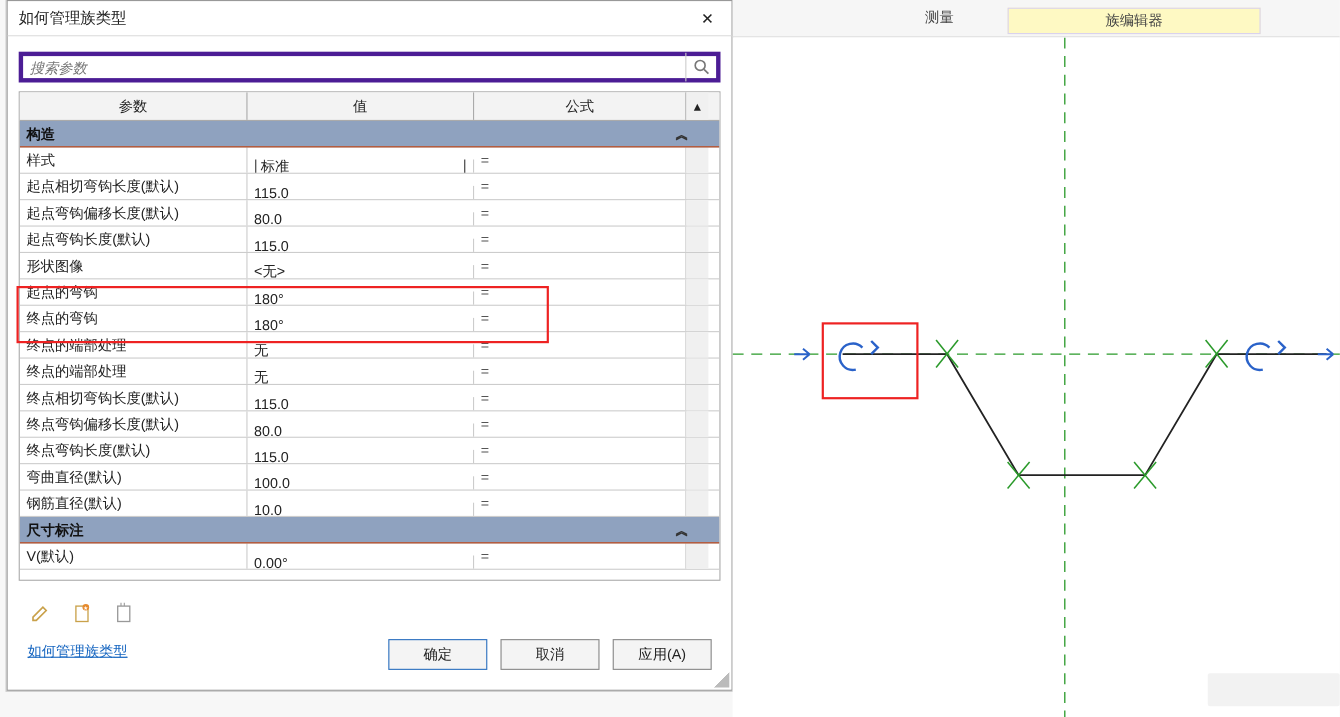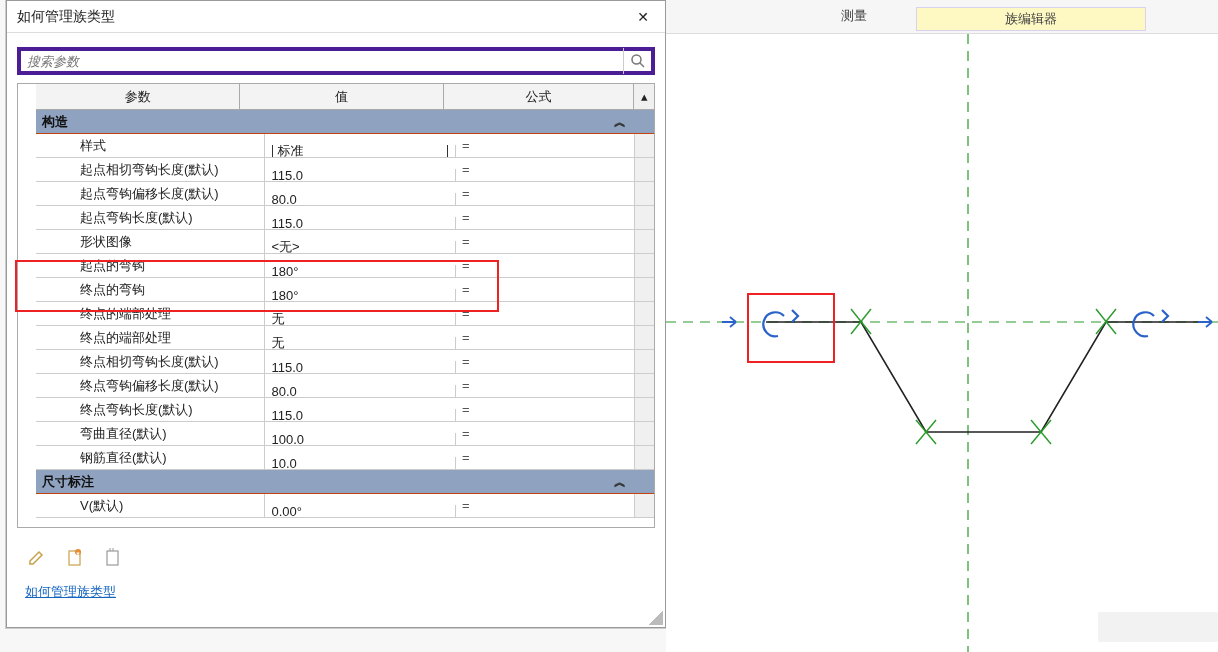--- a/index.html
+++ b/index.html
@@ -5,33 +5,33 @@
   * { box-sizing: border-box; }
   body { margin:0; font-family: "Microsoft YaHei", Arial, sans-serif; font-size:13px; color:#222; background:#f7f7f7; width:1218px; height:652px; position:relative; overflow:hidden;}
   .dialog { position:absolute; left:6px; top:0; width:660px; height:628px; background:#fff; border:1px solid #999; box-shadow:0 0 0 1px #ccc; }
   .titlebar { display:flex; align-items:center; justify-content:space-between; padding:6px 10px 6px 10px; border-bottom:1px solid #ddd; height:32px; }
   .titlebar span { font-size:14px; }
   .close-x { font-size:18px; padding:0 6px; cursor:pointer; }
   .search-wrap { padding:14px 10px 8px 10px; }
   .search-box { display:flex; border:4px solid #4c1d95; height:28px; align-items:center; }
   .search-box input { flex:1; border:none; outline:none; padding:4px 6px; font-size:13px; color:#888; font-style:italic; background:transparent; }
   .search-btn { width:28px; height:26px; display:flex; align-items:center; justify-content:center; border-left:1px solid #ccc; cursor:pointer; color:#555; }
-  .grid-area { margin:0 10px; border:1px solid #aaa; position:relative; height:445px; display:flex; flex-direction:column;padding-left:18px; }
+  .grid-area { margin:0 10px; border:1px solid #aaa; position:relative; height:445px; display:flex; flex-direction:column; }
   .grid-header { display:flex; background:#f3f3f3; border-bottom:1px solid #aaa; height:26px; align-items:stretch; }
   .grid-header div { display:flex; align-items:center; justify-content:center; border-right:1px solid #aaa; font-size:13px; }
   .col-param { width:207px; }
   .col-value { width:206px; }
   .col-formula { width:193px; }
   .col-scroll { width:20px; border-right:none !important; background:#f0f0f0; }
   .grid-body { flex:1; overflow:hidden; position:relative; }
   .section-row { background:#8fa2bf; color:#111; font-weight:bold; padding:4px 6px; height:24px; border-bottom:1px solid #c2410c; display:flex; align-items:center; position:relative; }
   .section-row .chev { position:absolute; right:28px; top:4px; font-size:12px; color:#333;}
   .data-row { display:flex; border-bottom:1px solid #ccc; height:24px; align-items:stretch; }
   .cell { border-right:1px solid #ccc; padding:2px 6px; display:flex; align-items:center; overflow:hidden; white-space:nowrap; }
-  .cell.param { width:207px;margin-left:38px; }
+  .cell.param { width:207px; }
   .cell.value { width:206px;margin-top:11px; }
   .cell.formula { width:193px; color:#555; }
   .cell.scrollcol { width:20px; border-right:none; background:#f0f0f0; }
   .value-boxed { border:1px solid #333; margin:1px; width:100%; height:20px; display:flex; align-items:center; padding:0 4px;}
   .highlight-box { position:absolute; border:2px solid #e22; pointer-events:none; }
   .hl1 { left:15px; top:260px; width:484px; height:52px; }
   .toolbar-icons { position:absolute; left:20px; bottom:60px; display:flex; gap:18px; align-items:center;}
   .toolbar-icons div { width:20px; height:20px; display:flex; align-items:center; justify-content:center; cursor:pointer;}
   .help-link { position:absolute; left:18px; bottom:26px; color:#1565c0; text-decoration:underline; font-size:13px; cursor:pointer;}
   .buttons { position:absolute; right:18px; bottom:18px; display:flex; gap:12px;}
@@ -190,20 +190,25 @@
     <div>
         <svg width="18" height="20" viewBox="0 0 18 20">
           <rect x="3" y="4" width="11" height="14" fill="#fff" stroke="#999" stroke-width="1.2"></rect>
           <path d="M6 1 L6 4 M9 1 L9 4" stroke="#999" stroke-width="1"></path>
         </svg>
       </div>
   </div>
 
   <a class="help-link">如何管理族类型</a>
 
+  <div class="buttons">
+    <div class="btn primary">确定</div>
+    <div class="btn">取消</div>
+    <div class="btn">应用(A)</div>
+  </div>
   <div class="resize-grip"></div>
 </div>
 
 <div class="highlight-box hl1"></div>
 
 <div class="ribbon-bg"></div>
 <div class="ribbon-label rl1">测量</div>
 <div class="ribbon-label rl2">族编辑器</div>
 
 <div class="canvas">

